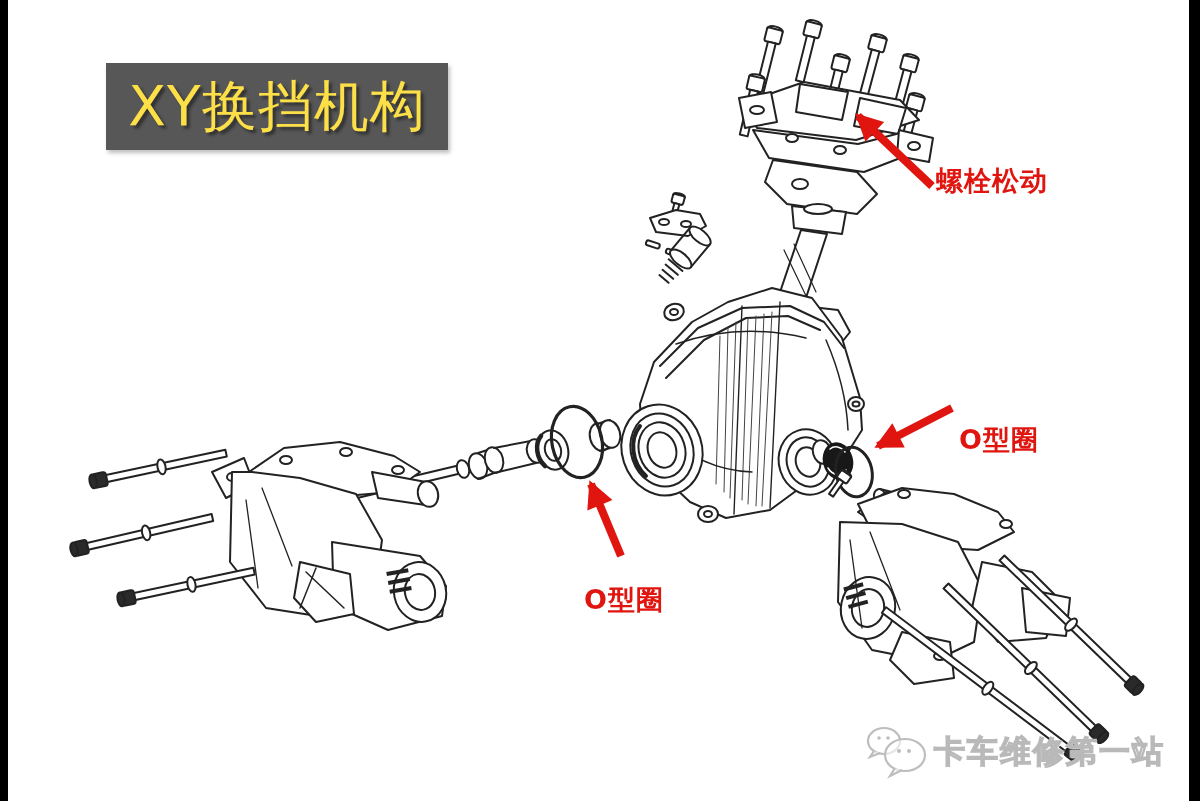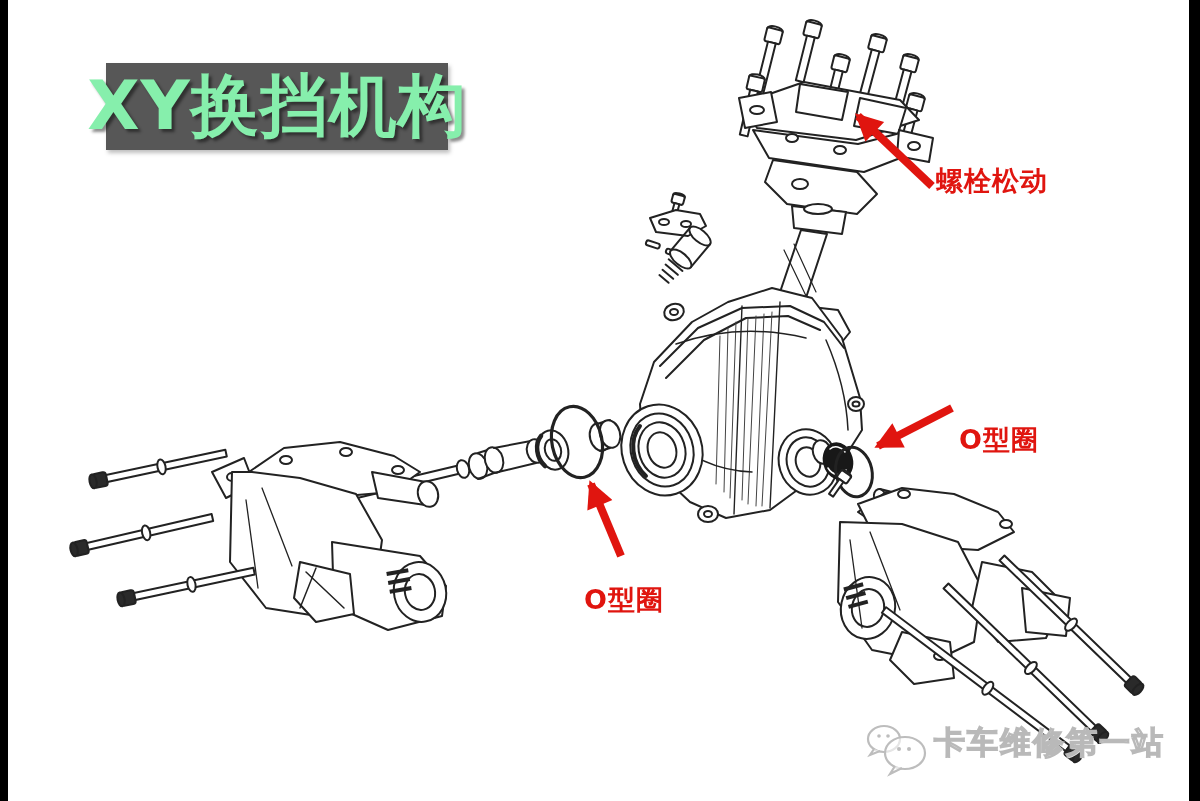--- a/index.html
+++ b/index.html
@@ -12,38 +12,38 @@
   #edge-left{left:0;width:8px;}
   #edge-right{right:0;width:11px;}
 
   #title-badge{
     position:absolute; left:106px; top:63px; width:342px; height:87px;
     background:#575757;
     display:flex; align-items:center; justify-content:center;
     box-shadow:2px 3px 4px rgba(0,0,0,0.25);
   }
   #title-badge .title-text{
-    color:#86efac; font-size:68px; font-weight:bold; letter-spacing:1px;
+    color:#fde047; font-size:55px; font-weight:normal; letter-spacing:1px;
     text-shadow:3px 3px 3px rgba(0,0,0,0.45);
     white-space:nowrap;
   }
 
   #diagram-svg{position:absolute;left:0;top:0;}
 
   .ann-label{
     position:absolute; color:#e0150f; font-weight:bold; font-size:27px;
     white-space:nowrap; letter-spacing:1px;margin-top:22px;
   }
   #ann-bolt-loose{left:936px; top:141px;}
   #ann-oring-right{left:959px; top:400px;}
   #ann-oring-left{left:584px; top:560px;}
 
   #watermark{
     position:absolute; left:862px; top:722px; width:320px; height:60px;
-    display:flex; align-items:flex-start; pointer-events:none;
+    display:flex; align-items:center; pointer-events:none;
   }
   #watermark .wm-text{
     font-size:31px; font-weight:bold; letter-spacing:2px;
     color:rgba(255,255,255,0.72);
     -webkit-text-stroke:1.3px #b9b9b9;
     text-shadow:1px 1px 0 rgba(255,255,255,0.9);
     white-space:nowrap;
   }
 </style>
 </head>

